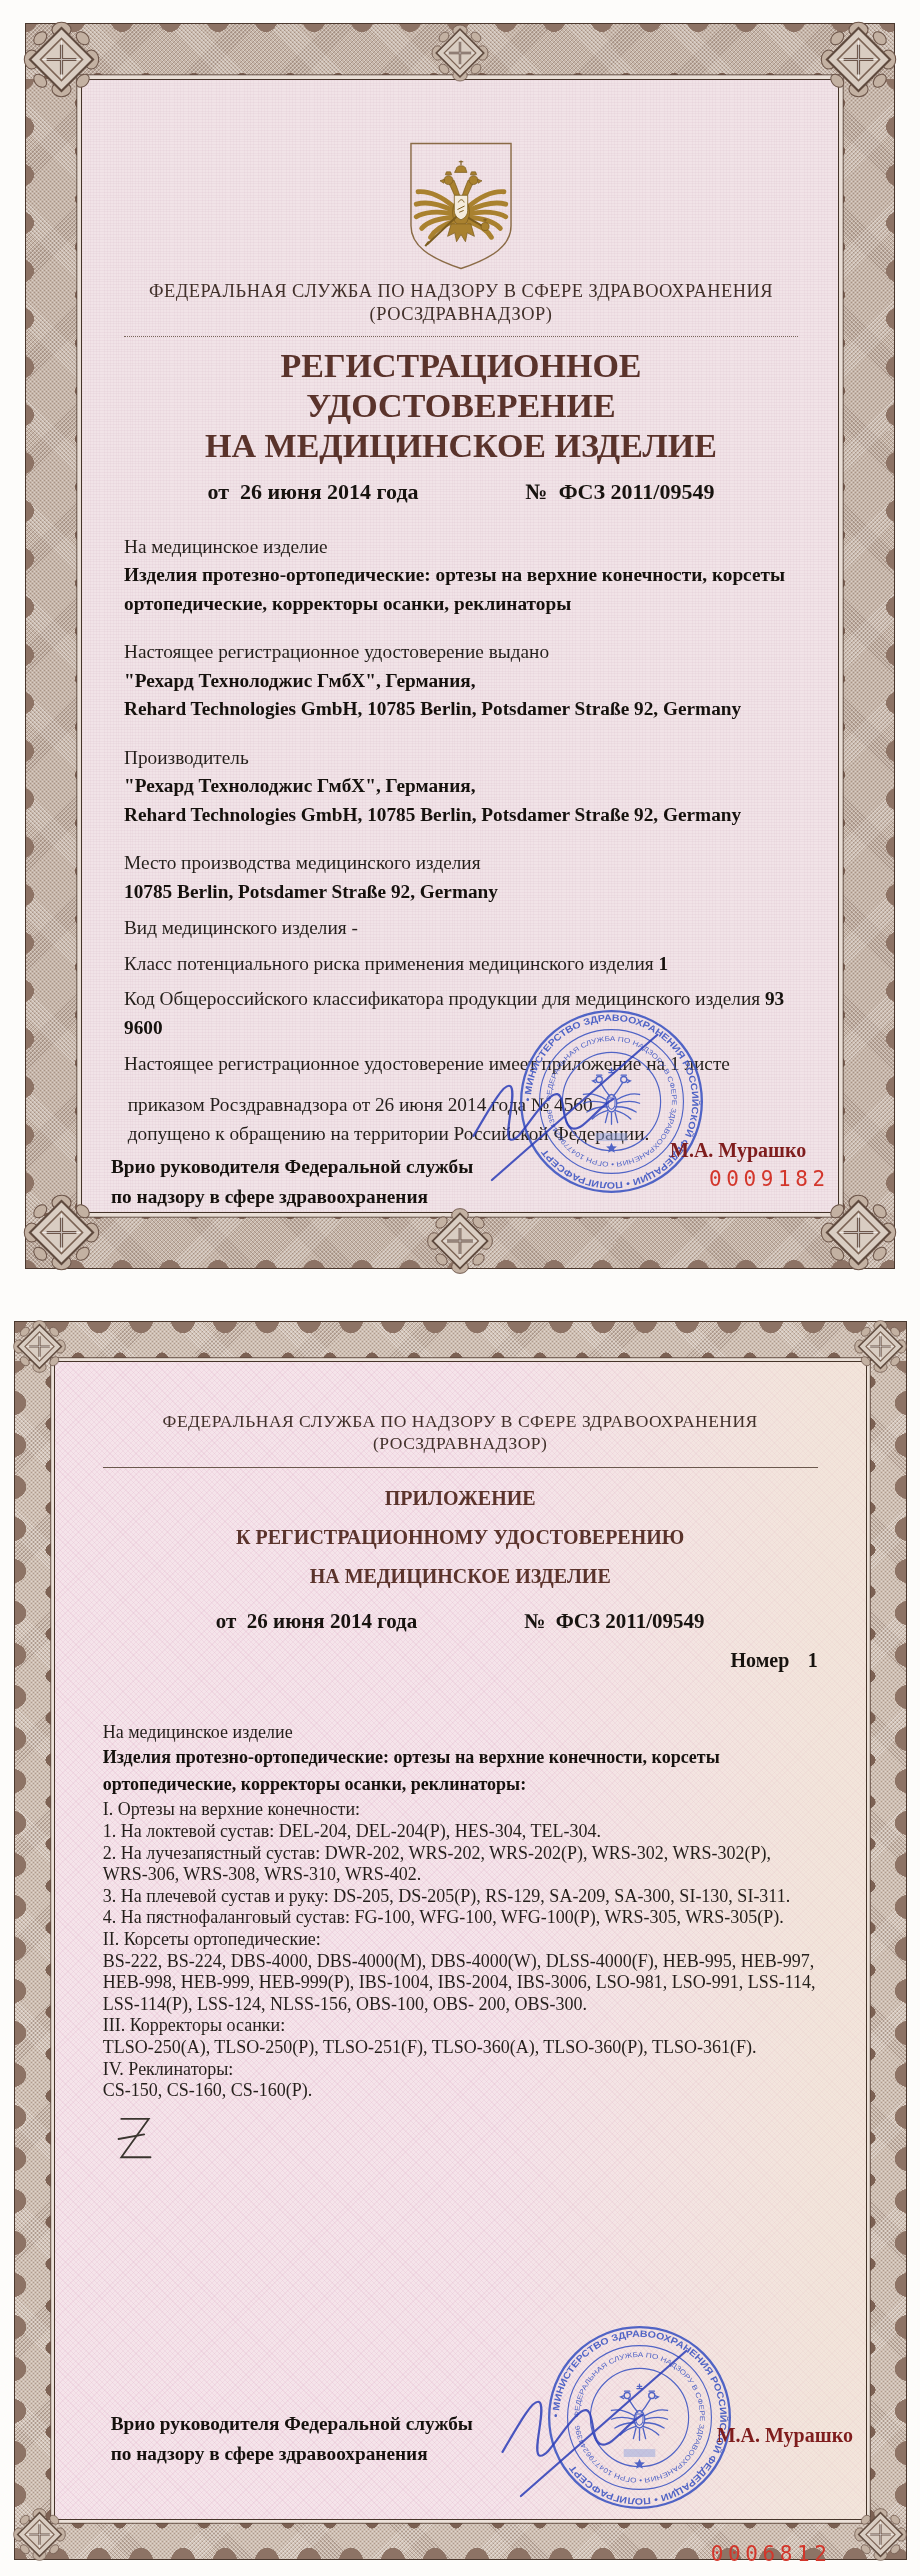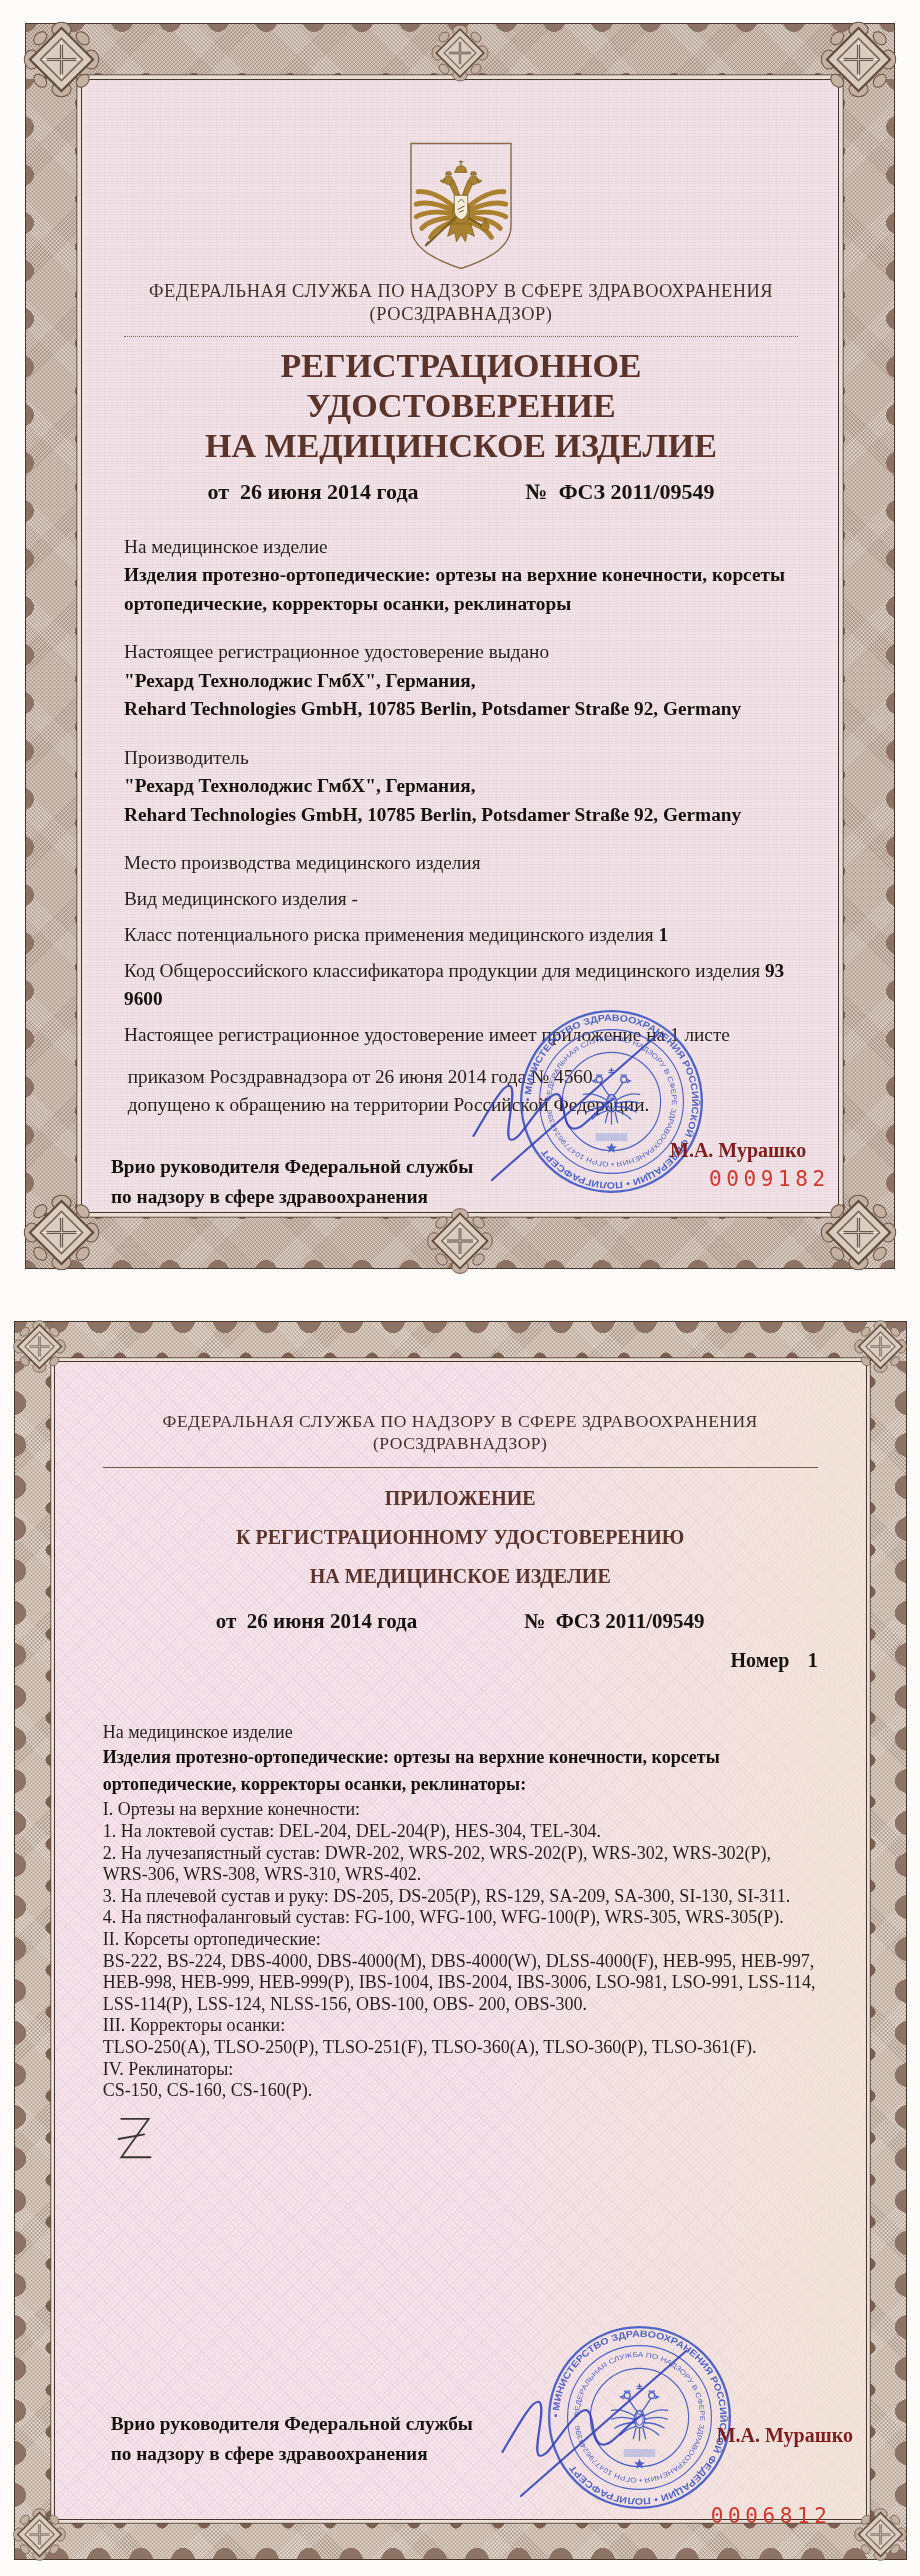--- a/index.html
+++ b/index.html
@@ -228,20 +228,21 @@
     <div class="body1">
       <div class="ln first">На медицинское изделие</div>
       <div class="ln b">Изделия протезно-ортопедические: ортезы на верхние конечности, корсеты ортопедические, корректоры осанки, реклинаторы</div>
       <div class="ln blk">Настоящее регистрационное удостоверение выдано</div>
       <div class="ln b">"Рехард Технолоджис ГмбХ", Германия,</div>
       <div class="ln b">Rehard Technologies GmbH, 10785 Berlin, Potsdamer Straße 92, Germany</div>
       <div class="ln blk">Производитель</div>
       <div class="ln b">"Рехард Технолоджис ГмбХ", Германия,</div>
       <div class="ln b">Rehard Technologies GmbH, 10785 Berlin, Potsdamer Straße 92, Germany</div>
       <div class="ln blk">Место производства медицинского изделия</div>
+      <div class="ln b">10785 Berlin, Potsdamer Straße 92, Germany</div>
       <div class="ln gap">Вид медицинского изделия -</div>
       <div class="ln gap"><span>Класс потенциального риска применения медицинского изделия</span> <span class="b">1</span></div>
       <div class="ln gap"><span>Код Общероссийского классификатора продукции для медицинского изделия</span> <span class="b">93 9600</span></div>
       <div class="ln gap">Настоящее регистрационное удостоверение имеет приложение на 1 листе</div>
       <div class="ln gap2">приказом Росздравнадзора от 26 июня 2014 года № 4560</div>
       <div class="ln gap2" style="margin-top:0">допущено к обращению на территории Российской Федерации.</div>
     </div>
   </div>
 
   <div class="sig-label" style="left:85px; top:1128px;">
@@ -324,15 +325,15 @@
   </div>
   <svg class="stamp" style="left:528px; top:999px;" viewBox="0 0 220 220">
     <use href="#stamp-art"></use>
     <text font-family="Liberation Sans, sans-serif" font-size="10.5" fill="#3a53c2" font-weight="bold"><textPath href="#tp-out" textLength="520" lengthAdjust="spacingAndGlyphs">• МИНИСТЕРСТВО ЗДРАВООХРАНЕНИЯ РОССИЙСКОЙ ФЕДЕРАЦИИ • ПОЛИГРАФСЕРТ</textPath></text>
     <text font-family="Liberation Sans, sans-serif" font-size="7.8" fill="#3a53c2"><textPath href="#tp-in" textLength="424" lengthAdjust="spacingAndGlyphs">ФЕДЕРАЛЬНАЯ СЛУЖБА ПО НАДЗОРУ В СФЕРЕ ЗДРАВООХРАНЕНИЯ • ОГРН 1047796244396</textPath></text>
   </svg>
   <svg class="squiggle" style="left:471px; top:1012px;" viewBox="0 0 260 190">
       <use href="#sig-art"></use>
     </svg>
   <div class="sig-name" style="left:702px; top:1102px;">М.А. Мурашко</div>
-  <div class="serial" style="left:696px; top:1182px;text-align:right;">0006812</div>
+  <div class="serial" style="left:696px; top:1220px;text-align:right;">0006812</div>
 </div>
 
 
 </body></html>

